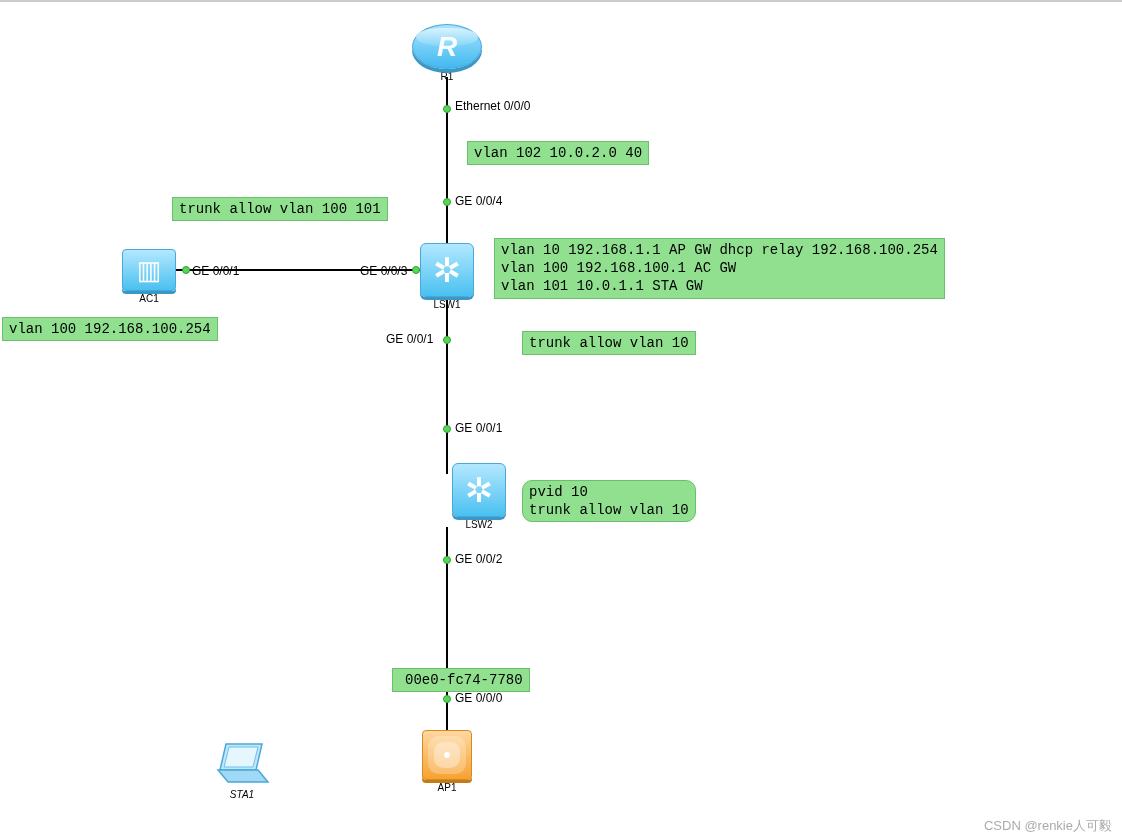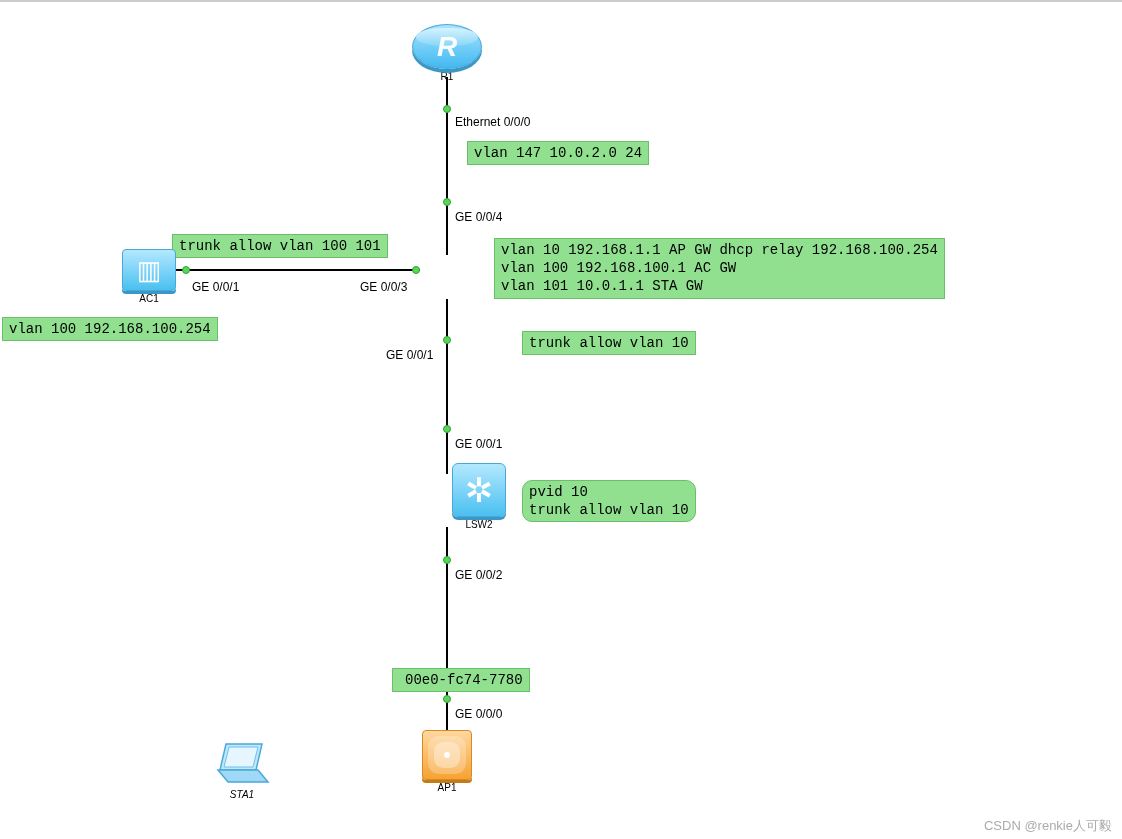--- a/index.html
+++ b/index.html
@@ -29,21 +29,20 @@
     font-size: 10px;
     color: #000;
     margin-top: 2px;
     white-space: nowrap;
   }
   .port-label {
     position: absolute;
     font-size: 12px;
     color: #000;
     white-space: nowrap;
-    margin-top: 16px;
   }
   .dot {
     position: absolute;
     width: 8px; height: 8px;
     background: #59d659;
     border-radius: 50%;
     border: 1px solid #2ea32e;
     transform: translate(-50%, -50%);
   }
   .note {
@@ -153,34 +152,38 @@
 
   <div class="node" style="left:412px; top:22px;">
     <div class="dev-cyl">
         <span class="glyph">R</span>
       </div>
     <div class="node-label">R1</div>
   </div>
   <div class="dot" style="left:447px; top:107px;"></div>
   <div class="port-label" style="left:455px; top:97px;">Ethernet 0/0/0</div>
 
-  <div class="note" style="left:467px; top:139px;">vlan 147 10.0.2.0 24</div>
+  <div class="note" style="left:467px; top:139px;">vlan 102 10.0.2.0 40</div>
 
   <div class="dot" style="left:447px; top:200px;"></div>
   <div class="port-label" style="left:455px; top:192px;">GE 0/0/4</div>
 
-  <div class="note" style="left:172px; top:195px;margin-top:37px;">trunk allow vlan 100 101</div>
+  <div class="note" style="left:172px; top:195px;">trunk allow vlan 100 101</div>
 
   <div class="node" style="left:122px; top:247px;">
     <div class="dev-ac"></div>
     <div class="node-label">AC1</div>
   </div>
   <div class="dot" style="left:186px; top:268px;"></div>
   <div class="port-label" style="left:192px; top:262px;">GE 0/0/1</div>
 
+  <div class="node" style="left:420px; top:241px;">
+    <div class="dev-sw"></div>
+    <div class="node-label">LSW1</div>
+  </div>
   <div class="dot" style="left:416px; top:268px;"></div>
   <div class="port-label" style="left:360px; top:262px;">GE 0/0/3</div>
 
   <div class="note" style="left:494px; top:236px;">vlan 10 192.168.1.1 AP GW dhcp relay 192.168.100.254
 vlan 100 192.168.100.1 AC GW
 vlan 101 10.0.1.1 STA GW</div>
 
   <div class="note" style="left:2px; top:315px;">vlan 100 192.168.100.254</div>
 
   <div class="dot" style="left:447px; top:338px;"></div>

